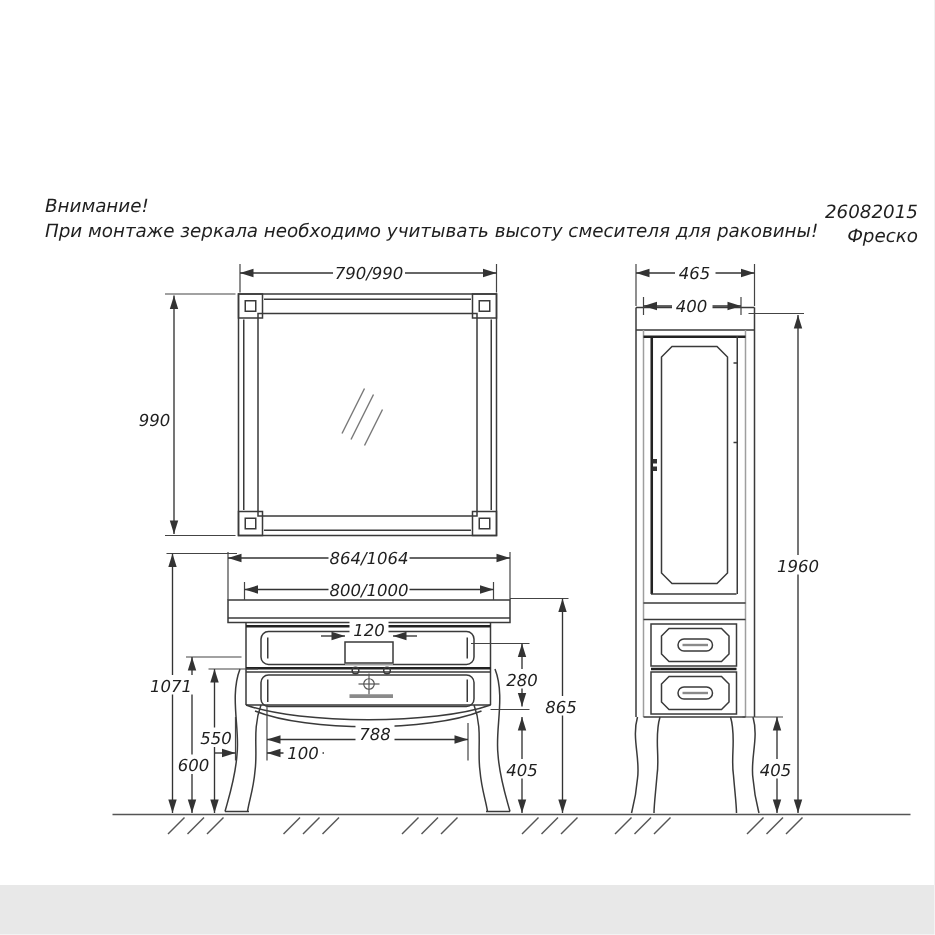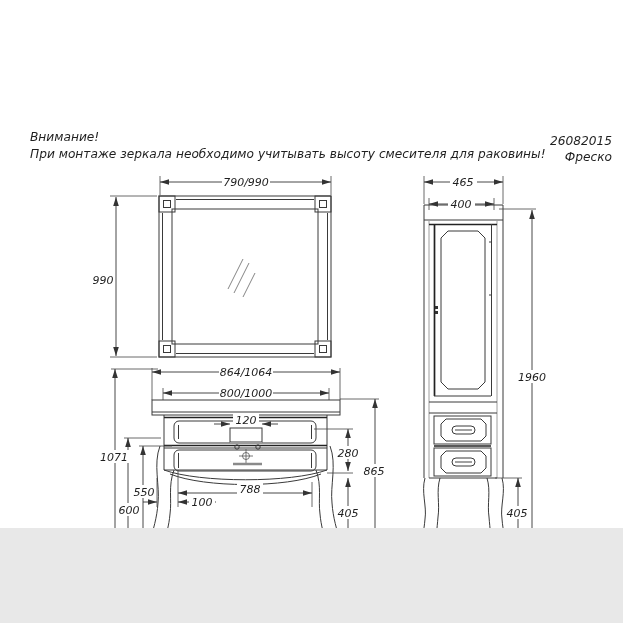--- a/index.html
+++ b/index.html
@@ -1,18 +1,18 @@
 <!DOCTYPE html>
 <html style="--background: #ffffff; --line: #3a3a3a; --light-line: #9e9e9e; --text: #1f1f1f;"><head>
 <meta charset="utf-8">
 <style>
   html,body{margin:0;padding:0;background:#e8e8e8;}
   .page{
     position:relative;
-    width:623px;height:528px;
+    width:623px;height:590px;
     background:var(--background,#fff);
     font-family:"DejaVu Sans","Liberation Sans",sans-serif;
     overflow:hidden;
   }
   svg{display:block;}
   text{
     font-family:"DejaVu Sans","Liberation Sans",sans-serif;
     font-style:italic;
     fill:var(--text,#1f1f1f);
   }

